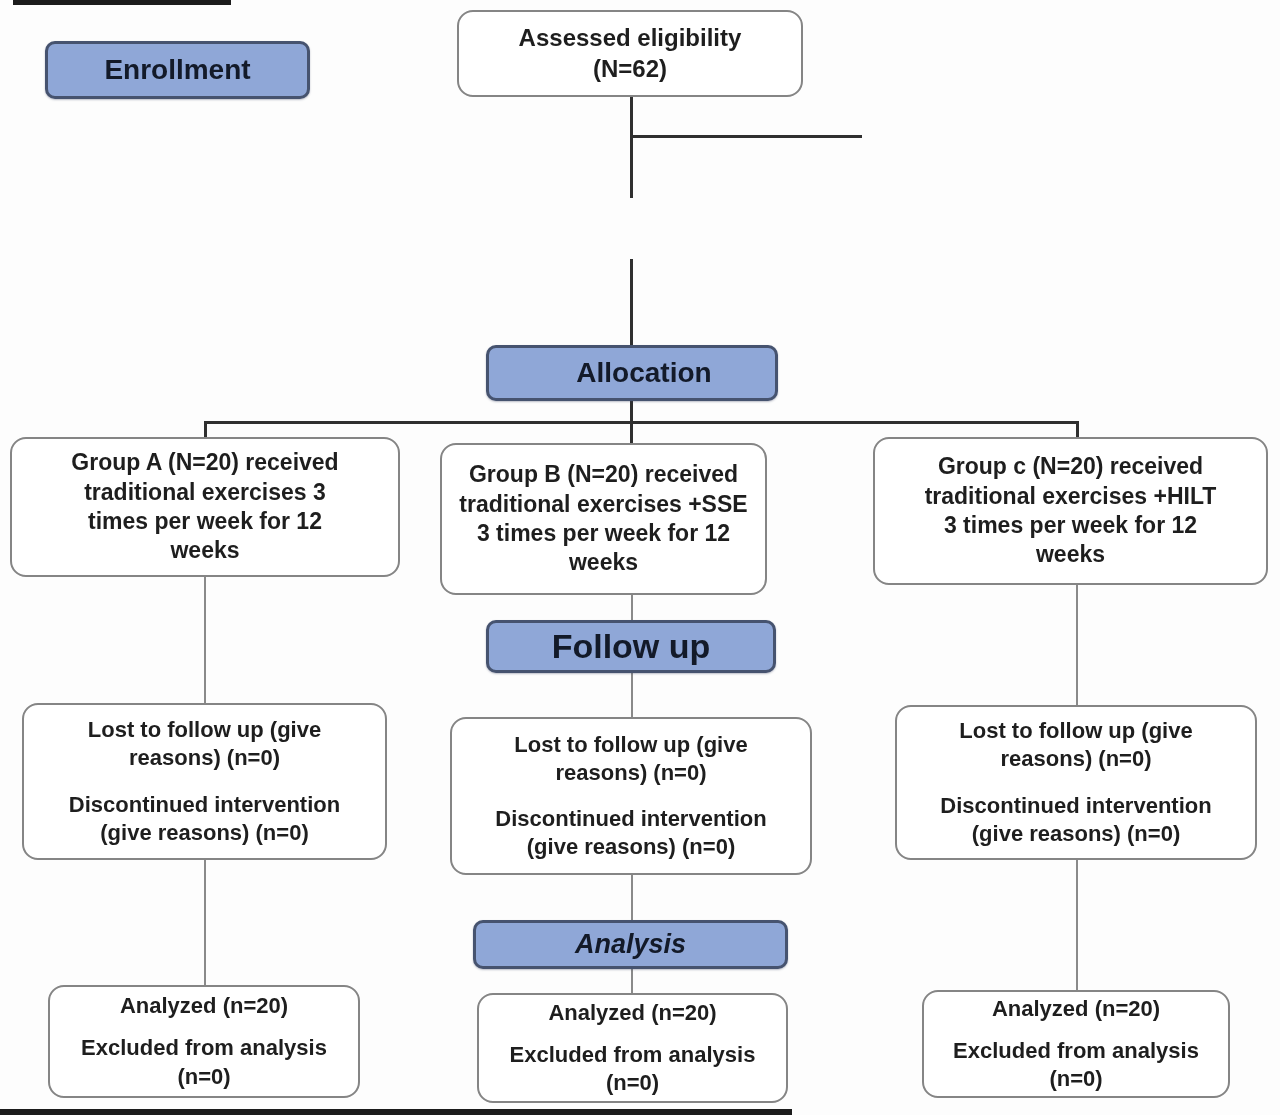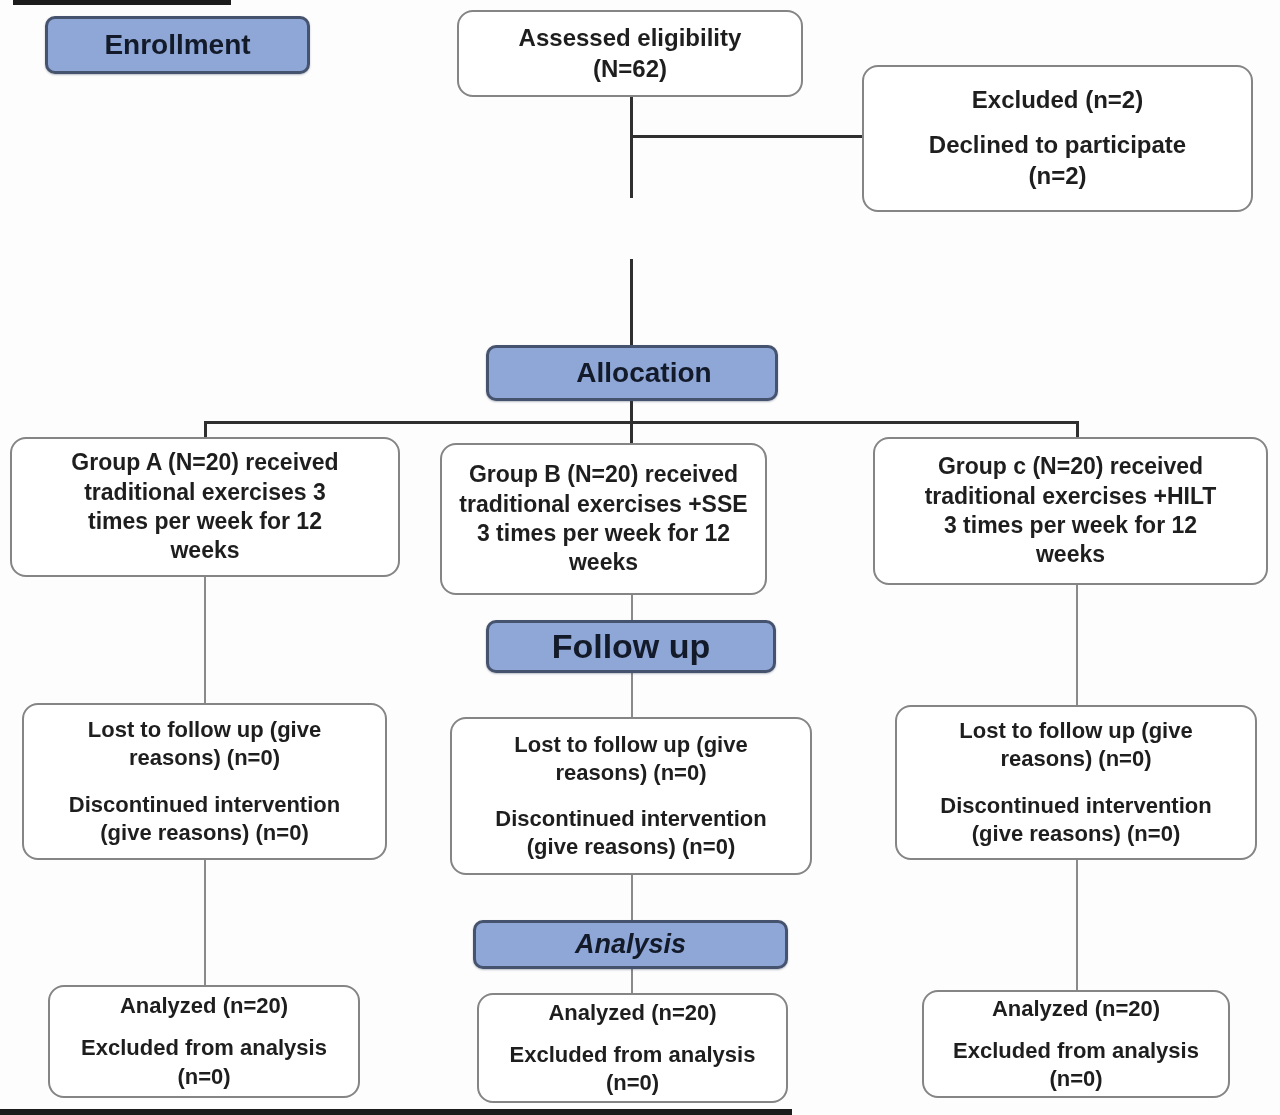--- a/index.html
+++ b/index.html
@@ -66,35 +66,30 @@
   <div class="ln v dark" style="left:1076px;top:421px;height:17px;"></div>
   <div class="ln v gray" style="left:204px;top:576px;height:128px;"></div>
   <div class="ln v gray" style="left:631px;top:594px;height:27px;"></div>
   <div class="ln v gray" style="left:631px;top:672px;height:46px;"></div>
   <div class="ln v gray" style="left:1076px;top:584px;height:122px;"></div>
   <div class="ln v gray" style="left:204px;top:859px;height:127px;"></div>
   <div class="ln v gray" style="left:631px;top:874px;height:47px;"></div>
   <div class="ln v gray" style="left:631px;top:968px;height:26px;"></div>
   <div class="ln v gray" style="left:1076px;top:859px;height:132px;"></div>
 
-  <div class="stage" style="left:45px;top:16px;width:265px;height:58px;font-size:28px;">Enrollment</div>
+  <div class="stage" style="left:45px;top:41px;width:265px;height:58px;font-size:28px;">Enrollment</div>
   <div class="stage" style="left:486px;top:345px;width:292px;height:56px;font-size:28px;padding-left:24px;">Allocation</div>
   <div class="stage" style="left:486px;top:620px;width:290px;height:53px;font-size:34px;">Follow up</div>
   <div class="stage" style="left:473px;top:920px;width:315px;height:49px;font-size:27px;font-style:italic;">Analysis</div>
 
   <div class="box" style="left:457px;top:10px;width:346px;height:87px;font-size:24px;">
     <div class="tl">Assessed eligibility</div>
     <div class="tl">(N=62)</div>
   </div>
 
-  <div class="box" style="left:862px;top:65px;width:391px;height:147px;font-size:24px;">
-    <div class="tl">Excluded (n=2)</div>
-    <div class="tl para">Declined to participate</div>
-    <div class="tl">(n=2)</div>
-  </div>
 
 
   <div class="box" style="left:10px;top:437px;width:390px;height:140px;font-size:23px;">
     <div class="tl">Group A (N=20) received</div>
     <div class="tl">traditional exercises 3</div>
     <div class="tl">times per week for 12</div>
     <div class="tl">weeks</div>
   </div>
   <div class="box" style="left:440px;top:443px;width:327px;height:152px;font-size:23px;">
     <div class="tl">Group B (N=20) received</div>

